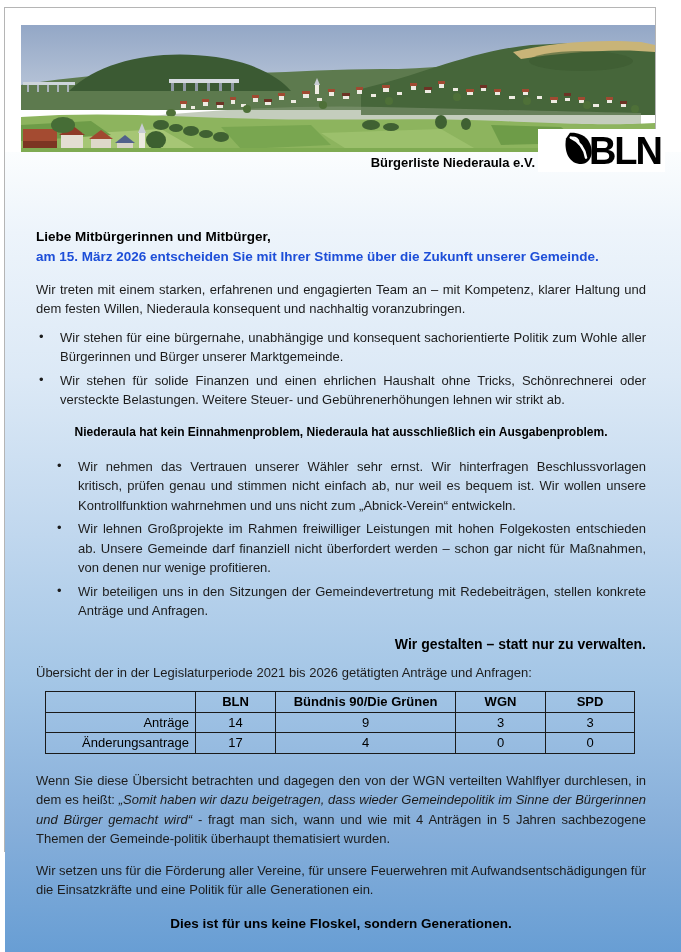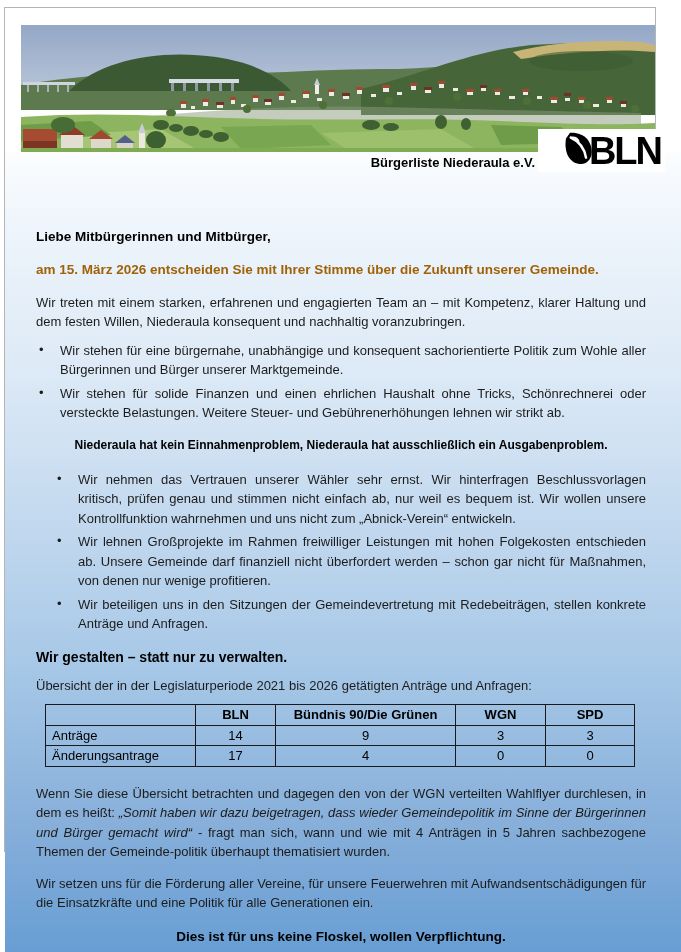--- a/index.html
+++ b/index.html
@@ -22,34 +22,34 @@
   .logo-box{position:absolute;left:538px;top:129px;width:127px;height:43px;background:#ffffff;
     display:flex;align-items:center;justify-content:flex-end;padding-right:4px;box-sizing:border-box;}
   .logo-leaf{width:32px;height:36px;margin-right:-5px;margin-top:-6px;position:relative;z-index:2;}
   .logo-text{font-weight:bold;font-size:38px;letter-spacing:-2px;color:#000;line-height:1;}
 
   .org-name{position:absolute;right:146px;top:155px;font-size:13px;font-weight:bold;color:#000;white-space:nowrap;}
 
   
   .content{position:absolute;left:36px;top:183px;width:610px;font-size:13px;line-height:1.5;}
   .greeting{font-size:13.5px;font-weight:bold;color:#000;margin-top:44px;}
-  .dateline{font-size:13.5px;font-weight:bold;color:#a16207;margin-top:13px;}
+  .dateline{font-size:13.5px;font-weight:bold;color:#1d4ed8;}
   .para{margin-top:12px;text-align:justify;}
   .list{margin-top:9px;}
   .list-l2{margin-top:16px;padding-left:18px;}
   .b-item{position:relative;padding-left:24px;text-align:justify;margin-bottom:4px;}
   .b-item .dot{position:absolute;left:3px;top:-1px;font-size:13px;}
   .statement{margin-top:13px;text-align:center;font-weight:bold;font-size:12px;color:#000;}
-  .subheading{margin-top:13px;font-size:14px;font-weight:bold;color:#000;}
+  .subheading{margin-top:13px;font-size:14px;font-weight:bold;color:#000;text-align:right;}
   .table-intro{margin-top:8px;}
   table.stats{border-collapse:collapse;margin-top:9px;margin-left:9px;width:590px;table-layout:fixed;}
   table.stats td,table.stats th{border:1px solid #1a1a1a;font-size:13px;padding:0 6px;height:18px;
     text-align:center;font-weight:normal;color:#000;background:transparent;}
   table.stats th{font-weight:bold;}
-  table.stats td.lbl{text-align:left;}
+  table.stats td.lbl{text-align:right;}
   table.stats tr.total td{font-weight:bold;}
   .wgn-para{margin-top:17px;text-align:justify;}
   .wgn-quote{font-style:italic;}
   .vereine-para{margin-top:12px;text-align:justify;}
   .closing{margin-top:14px;text-align:center;font-weight:bold;font-size:13.5px;color:#000;}
 </style>
 </head>
 <body>
 
 <div class="frame-top"></div>
@@ -290,14 +290,14 @@
     </tr>
   </tbody>
     </table>
 
   <div class="wgn-para">
     <span>Wenn Sie diese Übersicht betrachten und dagegen den von der WGN verteilten Wahlflyer durchlesen, in dem es heißt: </span><span class="wgn-quote">„Somit haben wir dazu beigetragen, dass wieder Gemeindepolitik im Sinne der Bürgerinnen und Bürger gemacht wird“</span><span> - fragt man sich, wann und wie mit 4 Anträgen in 5 Jahren sachbezogene Themen der Gemeinde-politik überhaupt thematisiert wurden.</span>
   </div>
 
   <div class="vereine-para">Wir setzen uns für die Förderung aller Vereine, für unsere Feuerwehren mit Aufwandsentschädigungen für die Einsatzkräfte und eine Politik für alle Generationen ein.</div>
 
-  <div class="closing">Dies ist für uns keine Floskel, wollen Verpflichtung.</div>
+  <div class="closing">Dies ist für uns keine Floskel, sondern Generationen.</div>
 </div>
 
 </body></html>

